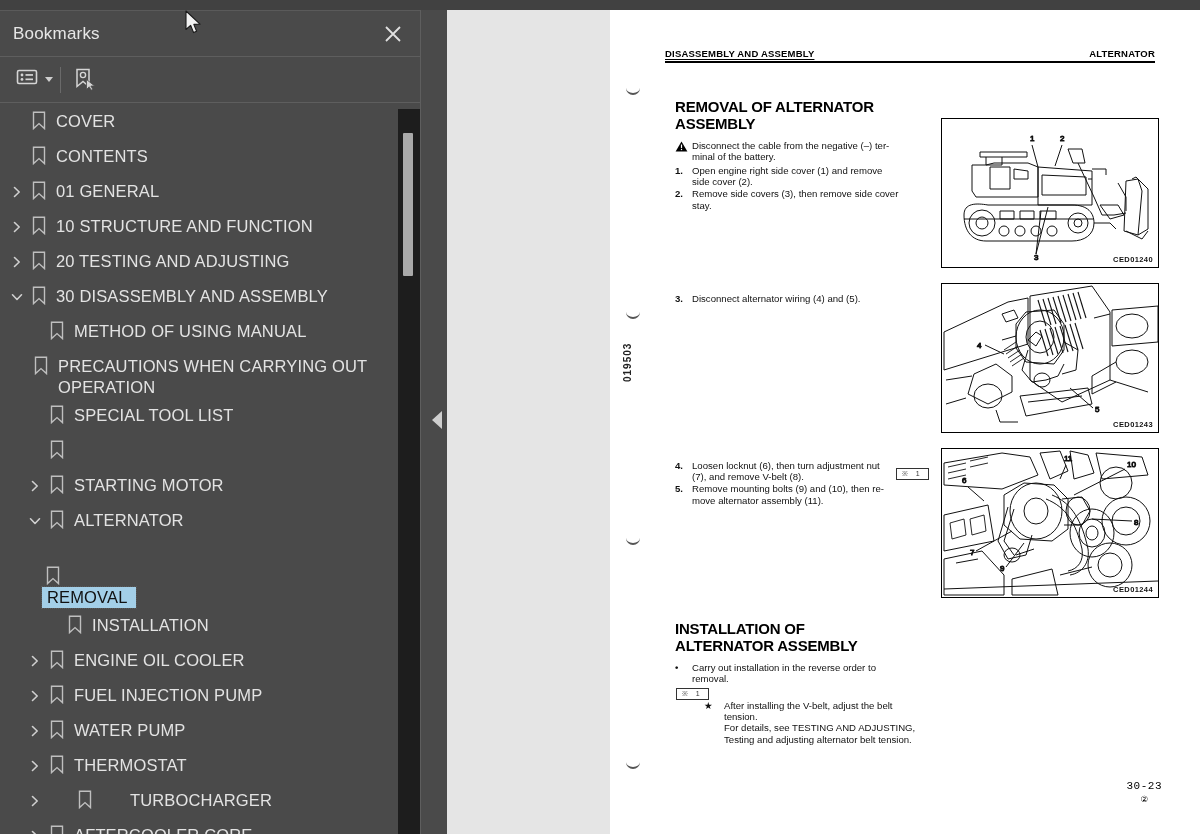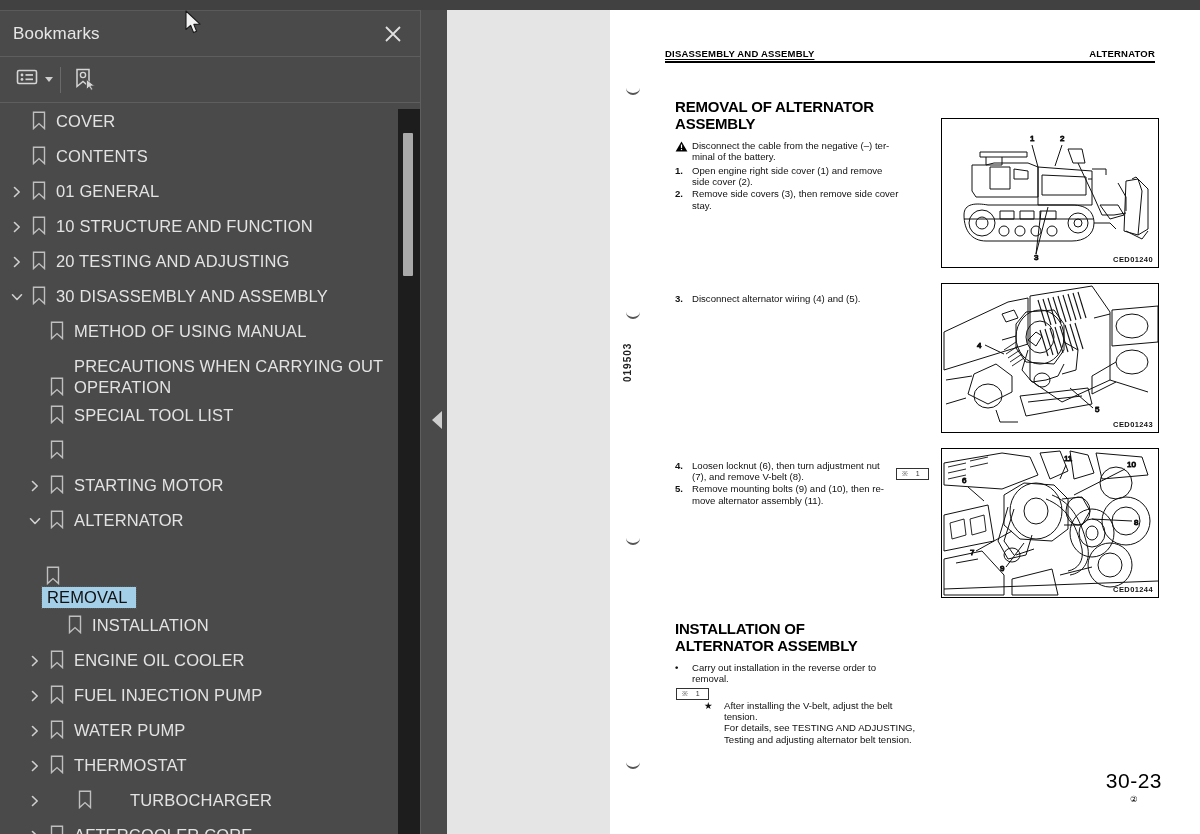--- a/index.html
+++ b/index.html
@@ -193,21 +193,21 @@
   .figcode {
     position: absolute; right: 5px; bottom: 3px;
     font-size: 7.5px; font-weight: bold; color: #111;
     letter-spacing: .4px;
   }
 
   .pg-num {
     position: absolute; right: 38px; bottom: 30px;
     text-align: center; color: #000;
   }
-  .pg-num .n { font-size: 21px; letter-spacing: .5px; }
+  .pg-num .n { font-size: 11px; letter-spacing: .5px; font-family: Liberation Mono, monospace; }
   .pg-num .rev { font-size: 8.5px; display: block; margin-top: 1px; }
 
   
   .cursor { position: absolute; left: 185px; top: 10px; pointer-events: none; }
 </style>
 </head>
 <body>
 
 <div id="app">
 
@@ -322,21 +322,21 @@
         </div>
         <div class="bm-row" style="padding-left: 24px;">
           <span class="bm-twisty"></span>
           <span class="bm-icon">
             <svg width="14" height="19" viewBox="0 0 14 19">
               <path d="M1.5,1.2 L12.5,1.2 L12.5,17.6 L7,12.6 L1.5,17.6 Z" stroke="#bfbfbf" stroke-width="1.4" fill="none"></path>
             </svg>
           </span>
           <span class="bm-label">METHOD OF USING MANUAL</span>
         </div>
-        <div class="bm-row" style="padding-left: 24px; align-items: flex-end;">
+        <div class="bm-row" style="padding-left: 8px;">
           <span class="bm-twisty"></span>
           <span class="bm-icon">
             <svg width="14" height="19" viewBox="0 0 14 19">
               <path d="M1.5,1.2 L12.5,1.2 L12.5,17.6 L7,12.6 L1.5,17.6 Z" stroke="#bfbfbf" stroke-width="1.4" fill="none"></path>
             </svg>
           </span>
           <span class="bm-label">PRECAUTIONS WHEN CARRYING OUT OPERATION</span>
         </div>
         <div class="bm-row" style="padding-left: 24px; text-align: right;">
           <span class="bm-twisty"></span>

